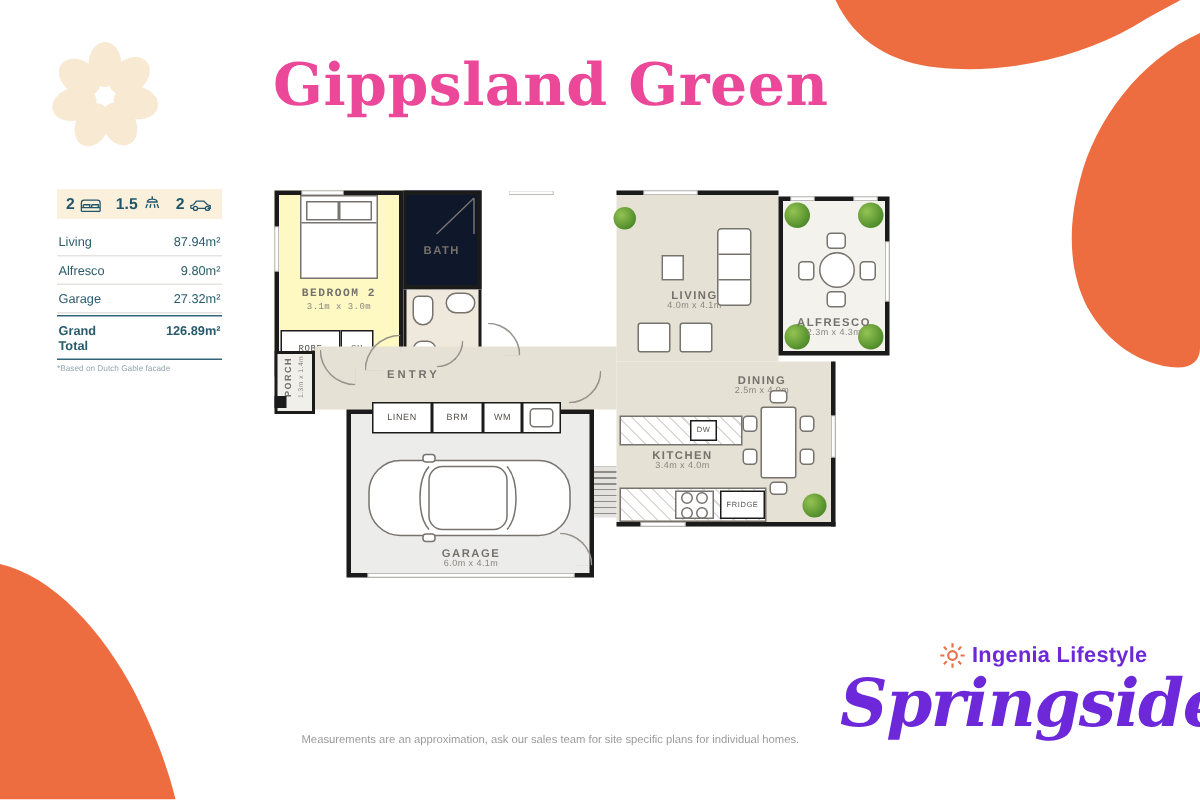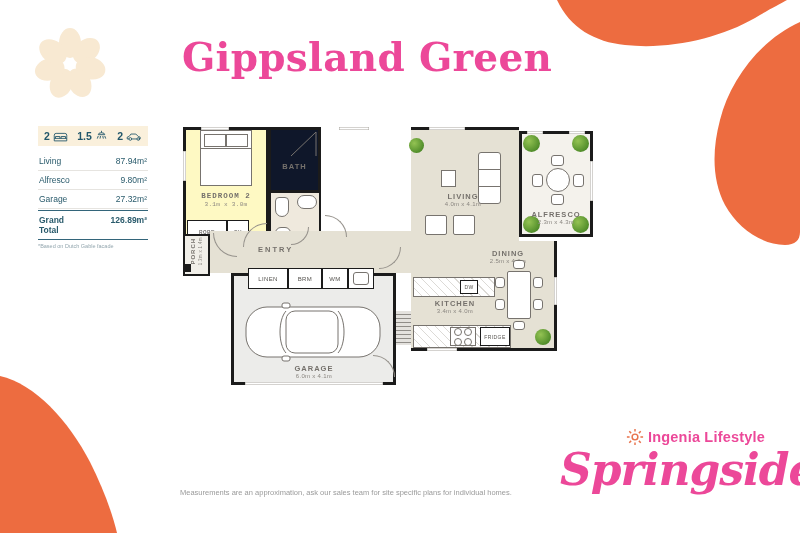--- a/index.html
+++ b/index.html
@@ -34,22 +34,22 @@
   .furn{position:absolute;box-sizing:border-box;background:#fff;border:1px solid #77736e;}
   .chair{position:absolute;box-sizing:border-box;background:#fff;border:1px solid #77736e;border-radius:3px;}
   .plant{position:absolute;border-radius:50%;background:radial-gradient(circle at 35% 35%,#94c353,#4d8a28 75%);}
   .pillow{position:absolute;top:3px;width:20px;height:11px;background:#fff;border:1px solid #77736e;}
   .bedline{position:absolute;left:0;right:0;top:17px;border-top:1px solid #77736e;}
   .arc{position:absolute;box-sizing:border-box;border:1px solid #96928c;}
   .win{position:absolute;background:#fff;box-shadow:inset 0 0 0 .5px #a9a6a0;}
   .hatch{background:repeating-linear-gradient(45deg,#fff 0 5px,#dcdad6 5px 6px);}
   .steps{background:repeating-linear-gradient(180deg,#e4e2de 0 3px,#908d88 3px 4px);}
   
-  #disclaimer{left:180px;top:488px;font-size:7.5px;color:#9b9b9b;z-index:2;}
-  #logo{left:560px;top:428px;width:205px;text-align:right;z-index:2;color:#ec4899;}
+  #disclaimer{left:201px;top:488px;font-size:7.5px;color:#9b9b9b;z-index:2;}
+  #logo{left:560px;top:428px;width:205px;text-align:right;z-index:2;color:#6d28d9;}
   #brand-line{display:flex;align-items:center;justify-content:flex-end;gap:4px;
       font-size:14.5px;font-weight:700;letter-spacing:.2px;}
   #community{font-family:"DejaVu Serif",serif;font-style:italic;font-weight:700;
       font-size:44px;line-height:1;margin-top:2px;letter-spacing:-1px;}
 </style>
 </head>
 <body>
 
 <svg id="deco-svg" width="800" height="533" viewBox="0 0 800 533">
   <path d="M557,0 C570,28 595,42 625,45 C670,50 720,38 755,18 C768,10 780,4 787,0 Z" fill="#ED6C40"></path>

